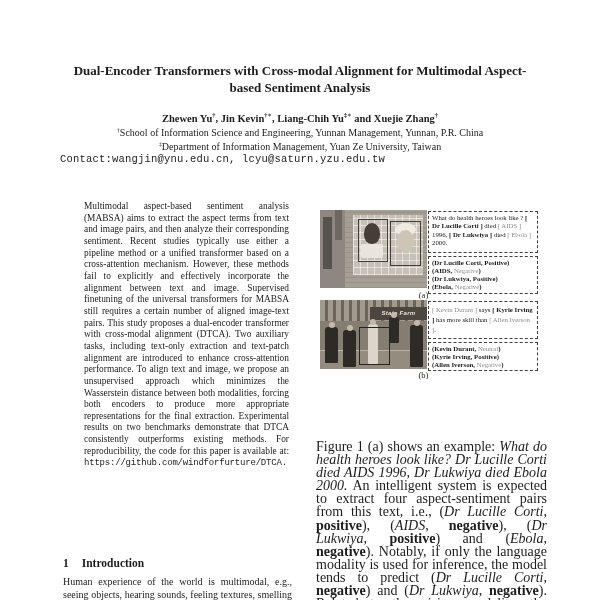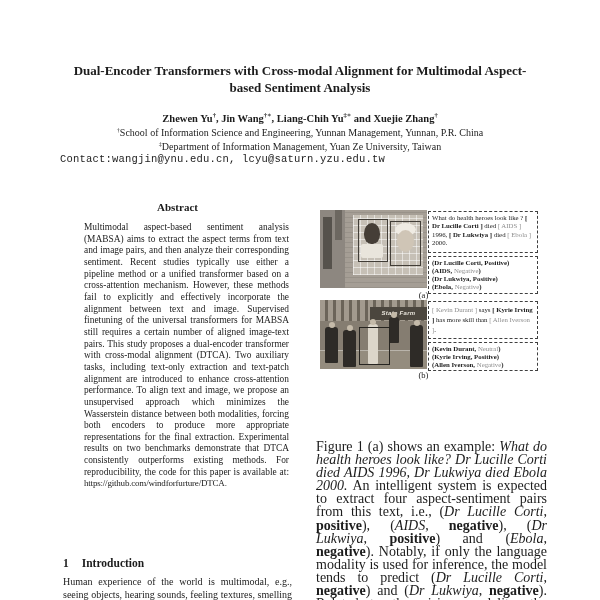--- a/index.html
+++ b/index.html
@@ -75,35 +75,34 @@
   .p3{left:48px;top:24px;width:10px;height:40px;background:#dcd6ca;}
   .p4{left:69px;top:17px;width:10px;height:26px;}
   .p5{left:90px;top:25px;width:13px;height:42px;}
   .bboxC{position:absolute;left:39px;top:27px;width:29px;height:36px;border:1px solid #262420;}
 
   
   .b{font-weight:bold;}
   .i{font-style:italic;}
   .neg{color:#8e8e8e;}
   .sup{font-size:0.62em;vertical-align:super;}
-  .mono{font-family:Liberation Serif, serif;font-size:9px;letter-spacing:-0.2px;}
+  .mono{font-family:Liberation Mono, monospace;font-size:9px;letter-spacing:-0.2px;}
 </style>
 </head>
 <body>
 
 <div class="page">
 
   <div class="title">Dual-Encoder Transformers with Cross-modal Alignment for Multimodal Aspect-based Sentiment Analysis</div>
-  <div class="authors"><span>Zhewen Yu</span><span class="sup">†</span><span>, </span><span>Jin Wang</span><span class="sup">†∗</span><span>, </span><span>Liang-Chih Yu</span><span class="sup">‡∗</span><span> and </span><span>Xuejie Zhang</span><span class="sup">†</span></div>
+  <div class="authors"><span>Zhewen Yu</span><span class="sup">†</span><span>, </span><span>Jin Kevin</span><span class="sup">†∗</span><span>, </span><span>Liang-Chih Yu</span><span class="sup">‡∗</span><span> and </span><span>Xuejie Zhang</span><span class="sup">†</span></div>
   <div class="affil a1"><span class="sup">†</span><span>School of Information Science and Engineering, Yunnan Management, Yunnan, P.R. China</span></div>
   <div class="affil a2"><span class="sup">‡</span><span>Department of Information Management, Yuan Ze University, Taiwan</span></div>
   <div class="contact">Contact:wangjin@ynu.edu.cn, lcyu@saturn.yzu.edu.tw</div>
 
   <div class="col-left">
-    <div class="abs-head">Abstract</div>
     <div class="abs-body"><span>Multimodal aspect-based sentiment analysis (MABSA) aims to extract the aspect terms from text and image pairs, and then analyze their corresponding sentiment. Recent studies typically use either a pipeline method or a unified transformer based on a cross-attention mechanism. However, these methods fail to explicitly and effectively incorporate the alignment between text and image. Supervised finetuning of the universal transformers for MABSA still requires a certain number of aligned image-text pairs. This study proposes a dual-encoder transformer with cross-modal alignment (DTCA). Two auxiliary tasks, including text-only extraction and text-patch alignment are introduced to enhance cross-attention performance. To align text and image, we propose an unsupervised approach which minimizes the Wasserstein distance between both modalities, forcing both encoders to produce more appropriate representations for the final extraction. Experimental results on two benchmarks demonstrate that DTCA consistently outperforms existing methods. For reproducibility, the code for this paper is available at: </span><span class="mono">https://github.com/windforfurture/DTCA.</span></div>
     <div class="intro-block">
       <div class="sec-head">
         <span>1</span>
         <span>Introduction</span>
       </div>
       <div class="intro-para">Human experience of the world is multimodal, e.g., seeing objects, hearing sounds, feeling textures, smelling odors and tasting flavors.</div>
     </div>
   </div>
 

